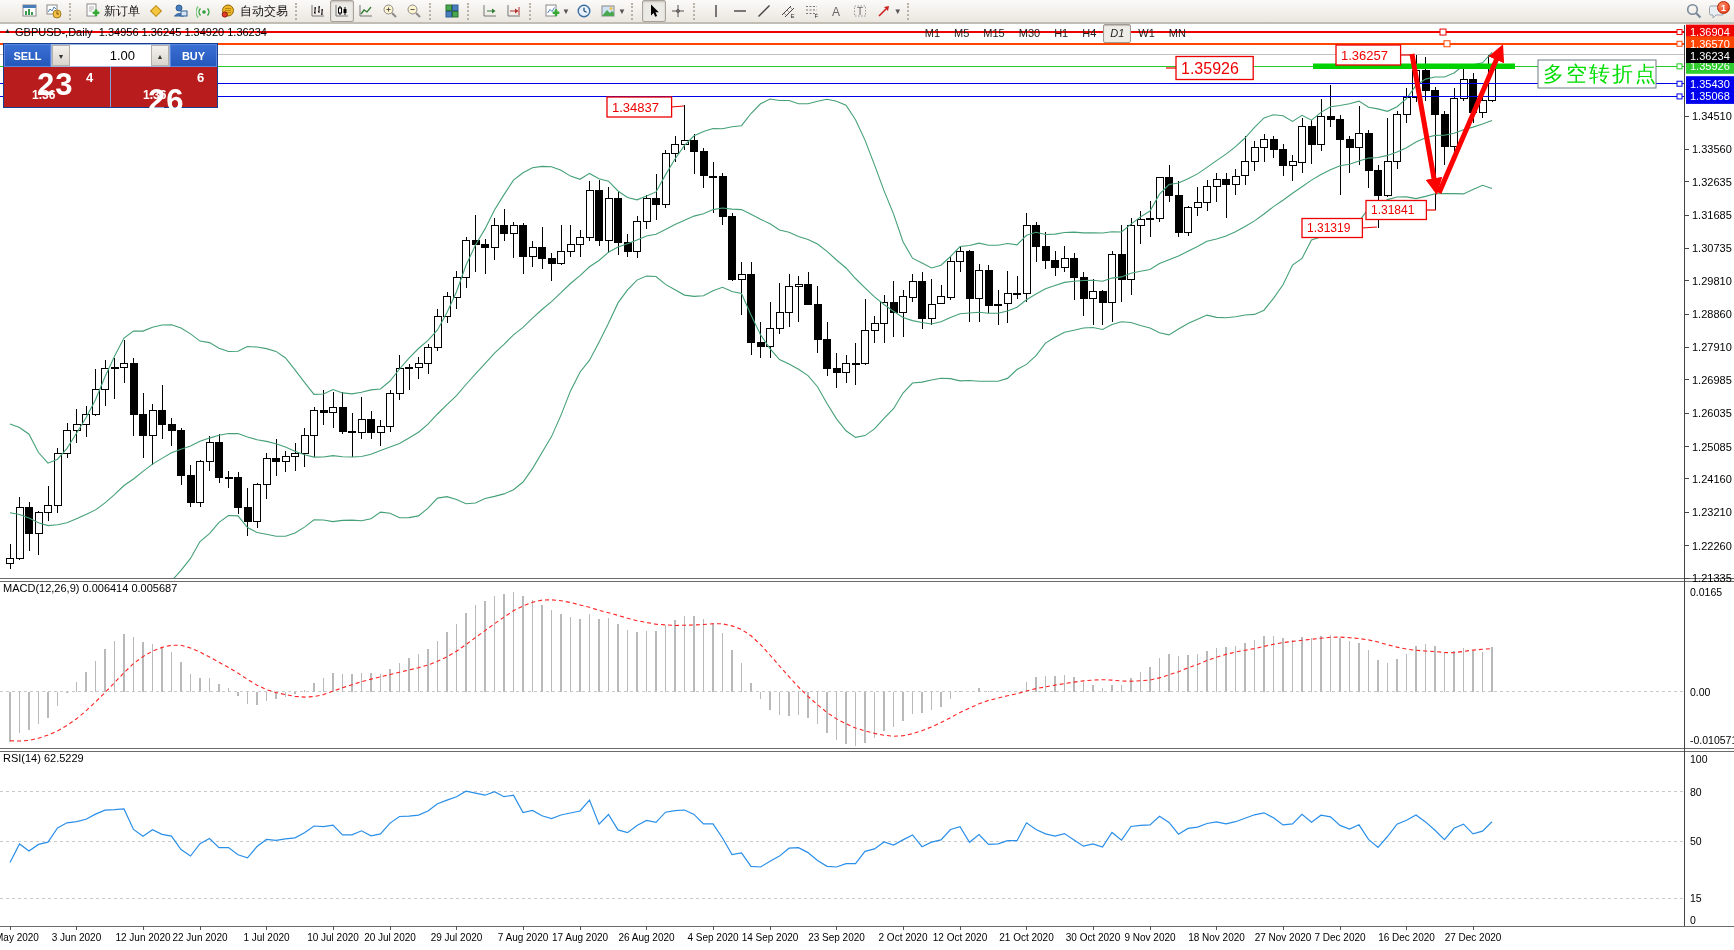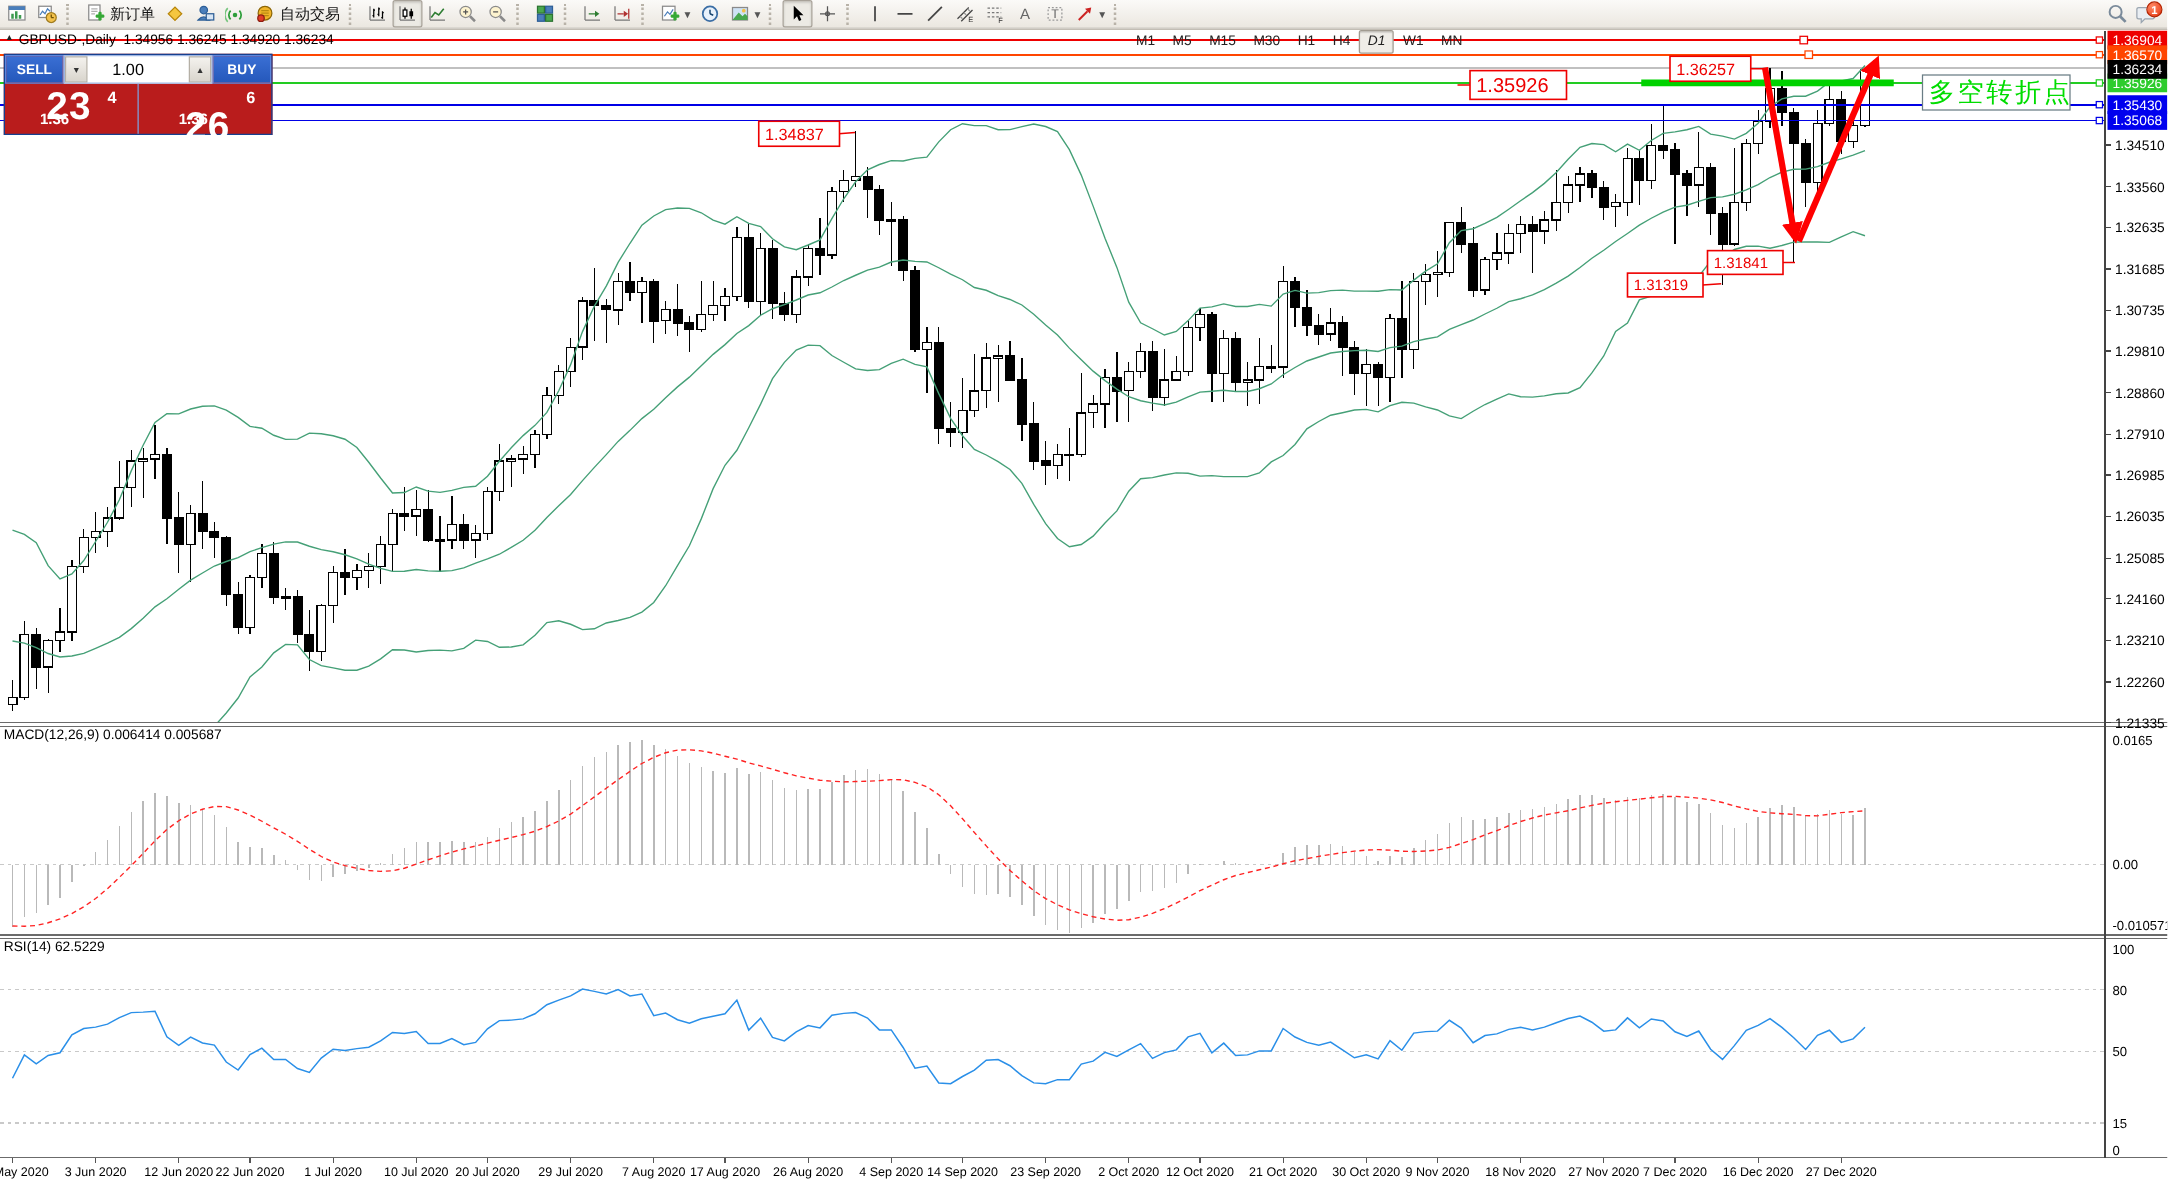--- a/index.html
+++ b/index.html
@@ -1,21 +1,21 @@
 <!DOCTYPE html>
 <html><head>
 <meta charset="utf-8">
 <style>
   html,body{margin:0;padding:0;background:#fff;}
   #root{position:relative;width:1734px;height:950px;overflow:hidden;background:#fff;
         font-family:"Liberation Sans","DejaVu Sans",sans-serif;}
   
   #toolbar{position:absolute;left:0;top:0;width:1734px;height:23px;
            background:linear-gradient(#fbfaf8,#ebe7e0);border-bottom:1px solid #c2bdb4;
-           display:flex;align-items:center;padding-left:2px;box-sizing:border-box;z-index:50;}
+           display:flex;align-items:center;padding-left:18px;box-sizing:border-box;z-index:50;}
   .tbi{width:22px;height:20px;display:inline-flex;align-items:center;justify-content:center;
        border:1px solid transparent;border-radius:2px;flex:none;}
   .tbi.pressed{background:#eceae4;border-color:#a8a299;box-shadow:inset 0 1px 2px rgba(0,0,0,.18);}
   .tbsep{width:6px;height:17px;border-left:2px dotted #b8b2a8;margin:0 3px;flex:none;}
   .tbtxt{font-size:12px;color:#111;margin:0 4px 0 0;white-space:nowrap;}
   .tbdrop{font-size:8px;color:#555;margin:0 2px 0 -2px;}
   .tf{font-size:11px;color:#222;padding:2px 6px;border:1px solid transparent;border-radius:2px;
       line-height:13px;flex:none;margin-top:44px;}
   .tf.active{background:#efede8;border-color:#a19b91;box-shadow:inset 0 1px 1px rgba(0,0,0,.2);font-style:italic;}
   #tb-right{margin-left:auto;display:flex;align-items:center;margin-right:6px;}
@@ -30,21 +30,21 @@
   
   #trade-panel{position:absolute;left:3px;top:43px;width:215px;height:65px;z-index:12;
                background:#b91c1c;border:1px solid #16408f;box-sizing:border-box;}
   .tp-row1{display:flex;height:23px;}
   .tp-btn{flex:none;width:47px;height:23px;background:linear-gradient(#3a6fd4,#2558bb);
           color:#fff;font-size:11px;font-weight:bold;text-align:center;line-height:23px;
           border:1px solid #5c86dd;box-sizing:border-box;}
   .tp-vol{flex:1;display:flex;background:#fff;border:1px solid #9eb6e4;box-sizing:border-box;}
   .tp-spin{width:18px;background:linear-gradient(#f4f2ee,#d9d5cd);border:1px solid #b5b0a6;
            box-sizing:border-box;font-size:7px;color:#333;text-align:center;line-height:21px;flex:none;}
-  .tp-vol-val{flex:1;font-size:13px;color:#000;text-align:center;line-height:21px;padding-right:16px;}
+  .tp-vol-val{flex:1;font-size:13px;color:#000;text-align:right;line-height:21px;padding-right:16px;}
   .tp-row2{display:flex;height:40px;}
   .tp-price{flex:1;position:relative;color:#fff;}
   .tp-price.sell{border-right:1px solid #7f9fdd;}
   .tp-base{position:absolute;left:8px;bottom:5px;font-size:12px;font-weight:bold;margin-left:20px;}
   .tp-big{position:absolute;left:33px;top:0px;font-size:31px;font-weight:bold;letter-spacing:1px;}
   .tp-sup{position:absolute;left:82px;top:3px;font-size:13px;font-weight:bold;}
   .tp-price.buy .tp-base{left:12px;}
   .tp-price.buy .tp-big{left:37px;margin-top:16px;}
   .tp-price.buy .tp-sup{left:86px;}
   

